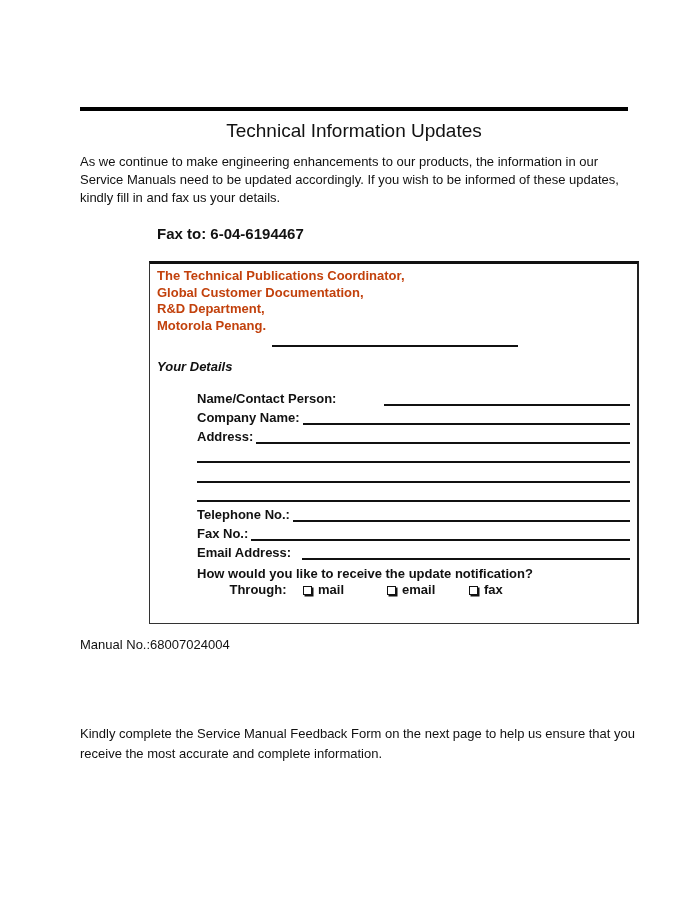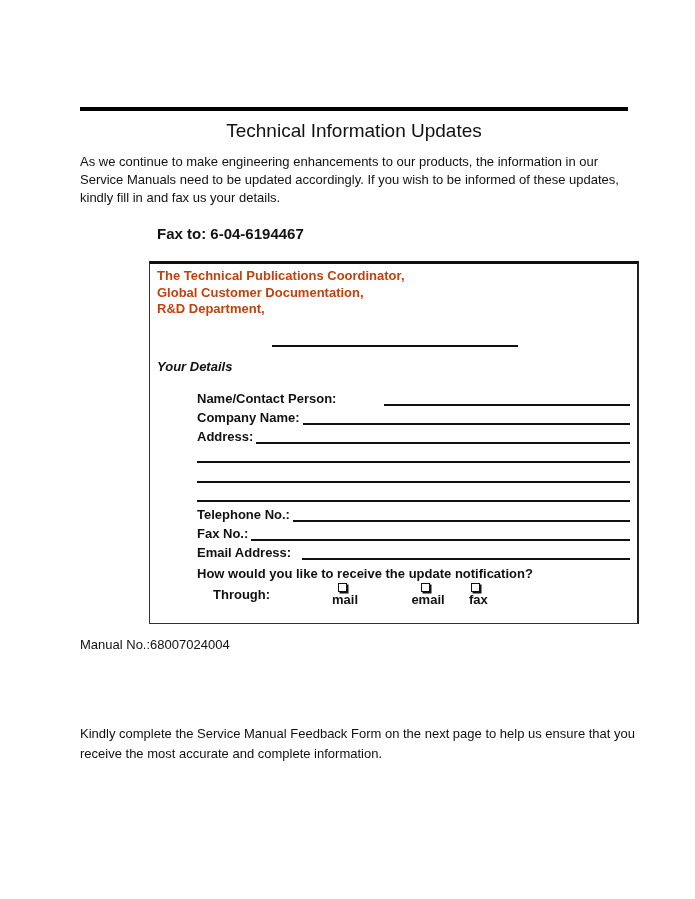--- a/index.html
+++ b/index.html
@@ -107,26 +107,25 @@
       color: #111;
     }
     .through-row {
       left: 213px; top: 553px;
       font-size: 13px;
       font-weight: bold;
       color: #111;
       display: flex;
       align-items: center;
     }
-    .through-label { width: 90px; }
+    .through-label { width: 90px; text-align: center; }
     .opt {
       display: flex;
       align-items: center;
       cursor: pointer;
-      flex-direction: column;
     }
     .opt.mail { width: 84px; }
     .opt.email { width: 82px; }
     .cbox {
       width: 9px; height: 9px;
       border: 1px solid #111;
       box-shadow: 1.5px 1.5px 0 #111;
       margin-right: 6px;
       margin-top: 1px;
       box-sizing: border-box;
@@ -156,20 +155,21 @@
 <div class="abs intro">As we continue to make engineering enhancements to our products, the information in our Service Manuals need to be updated accordingly. If you wish to be informed of these updates, kindly fill in and fax us your details.</div>
 
 <div class="abs fax-to">Fax to: 6-04-6194467</div>
 
 <div class="abs form-box"></div>
 
 <div class="abs addr-lines">
   <div>The Technical Publications Coordinator,</div>
   <div>Global Customer Documentation,</div>
   <div>R&amp;D Department,</div>
+  <div>Motorola Penang.</div>
 </div>
 
 <div class="abs sig-line"></div>
 
 <div class="abs your-details">Your Details</div>
 
 <div class="abs field-row" style="top:359px;gap:45px;">
   <span class="field-label">Name/Contact Person:</span>
   <input class="field-line" value="" style="">
 </div>

